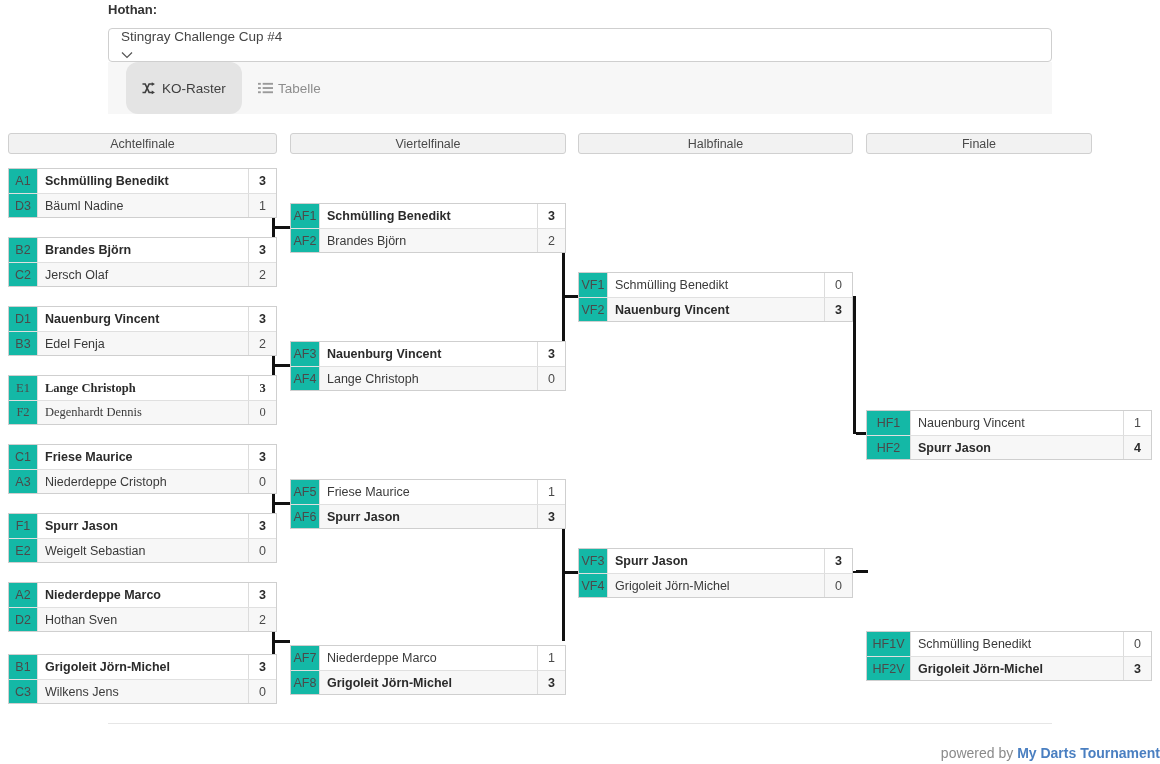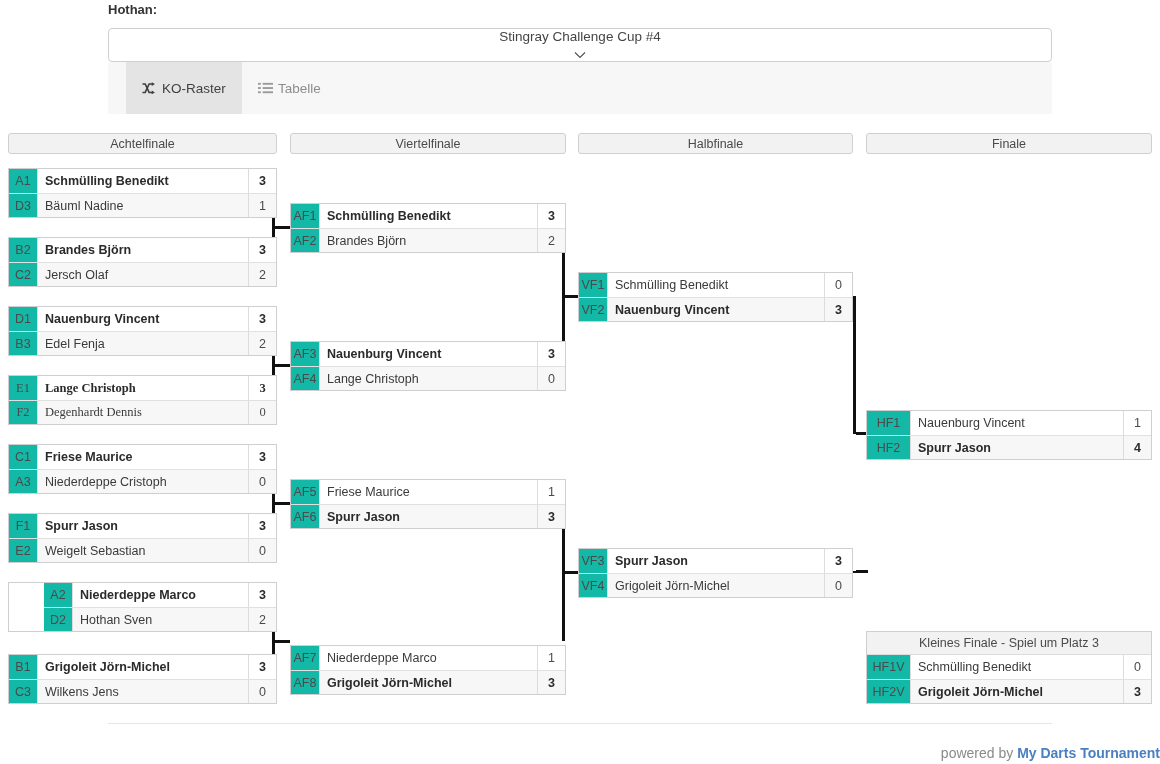--- a/index.html
+++ b/index.html
@@ -21,39 +21,40 @@
   }
 
   .select-wrap {
     position: absolute; left: 108px; top: 28px;
     width: 944px; height: 34px;
   }
   .select-box {
     width: 100%; height: 100%;
     border: 1px solid #cfcfcf; border-radius: 4px;
     background: #ffffff;
-    display: flex; align-items: center;
+    display: flex; align-items: flex-start;
     padding: 0 12px;
     font-size: 13.5px; color: #454545; flex-direction: column;
   }
   .select-box .val { flex: 1; }
   .caret { font-size: 11px; color: #555; line-height: 1; }
 
   .tabbar {
     position: absolute; left: 108px; top: 62px;
     width: 944px; height: 52px;
     background: #f7f7f7;
   }
   .tab {
     position: absolute; top: 0; height: 52px;
     display: flex; align-items: center; gap: 5px;
     padding: 0 16px;
     font-size: 13.5px;
     cursor: pointer;
     white-space: nowrap;
+    border-radius: 12px;
   }
   .tab.active { left: 18px; background: #e4e4e4; color: #3f3f3f; }
   .tab.inactive { left: 134px; background: transparent; color: #8d8d8d; }
   .tab svg { display: block; }
 
   
   .col-header {
     position: absolute; height: 21px;
     background: #f2f2f2; border: 1px solid #d0d0d0; border-radius: 3px;
     font-size: 12.5px; color: #4a4a4a;
@@ -160,21 +161,21 @@
 
   <div class="col-header" style="left:8px; top:133px; width:269px;">
     <span>Achtelfinale</span>
   </div>
   <div class="col-header" style="left:290px; top:133px; width:276px;">
     <span>Viertelfinale</span>
   </div>
   <div class="col-header" style="left:578px; top:133px; width:275px;">
     <span>Halbfinale</span>
   </div>
-  <div class="col-header" style="left:866px; top:133px; width:286px;">
+  <div class="col-header" style="left:866px; top:133px; width:226px;">
     <span>Finale</span>
   </div>
 
   <div class="conn" style="left:272px; top:192px; width:3px; height:70px;"></div>
   <div class="conn" style="left:272px; top:226px; width:18px; height:3px;"></div>
 
   <div class="conn" style="left:272px; top:330px; width:3px; height:69px;"></div>
   <div class="conn" style="left:272px; top:364px; width:18px; height:3px;"></div>
 
   <div class="conn" style="left:272px; top:468px; width:3px; height:69px;"></div>
@@ -265,21 +266,21 @@
       <span class="name">Spurr Jason</span>
       <span class="score">3</span>
     </div>
     <div class="row r2">
       <span class="seed">E2</span>
       <span class="name">Weigelt Sebastian</span>
       <span class="score">0</span>
     </div>
   </div>
 
-  <div class="match" style="left:8px; top:582px; width:269px;padding-left:35px;">
+  <div class="match" style="left:8px; top:582px; width:269px;">
     <div class="row r1 win">
       <span class="seed">A2</span>
       <span class="name">Niederdeppe Marco</span>
       <span class="score">3</span>
     </div>
     <div class="row r2">
       <span class="seed">D2</span>
       <span class="name">Hothan Sven</span>
       <span class="score">2</span>
     </div>
@@ -383,21 +384,20 @@
       <span class="score">1</span>
     </div>
     <div class="row r2 win">
       <span class="seed">HF2</span>
       <span class="name">Spurr Jason</span>
       <span class="score">4</span>
     </div>
   </div>
 
   <div class="match wide-seed" style="left:866px; top:631px; width:286px;">
-    <div class="caption">Kleines Finale - Spiel um Platz 3</div>
     <div class="row r1">
       <span class="seed">HF1V</span>
       <span class="name">Schmülling Benedikt</span>
       <span class="score">0</span>
     </div>
     <div class="row r2 win">
       <span class="seed">HF2V</span>
       <span class="name">Grigoleit Jörn-Michel</span>
       <span class="score">3</span>
     </div>

